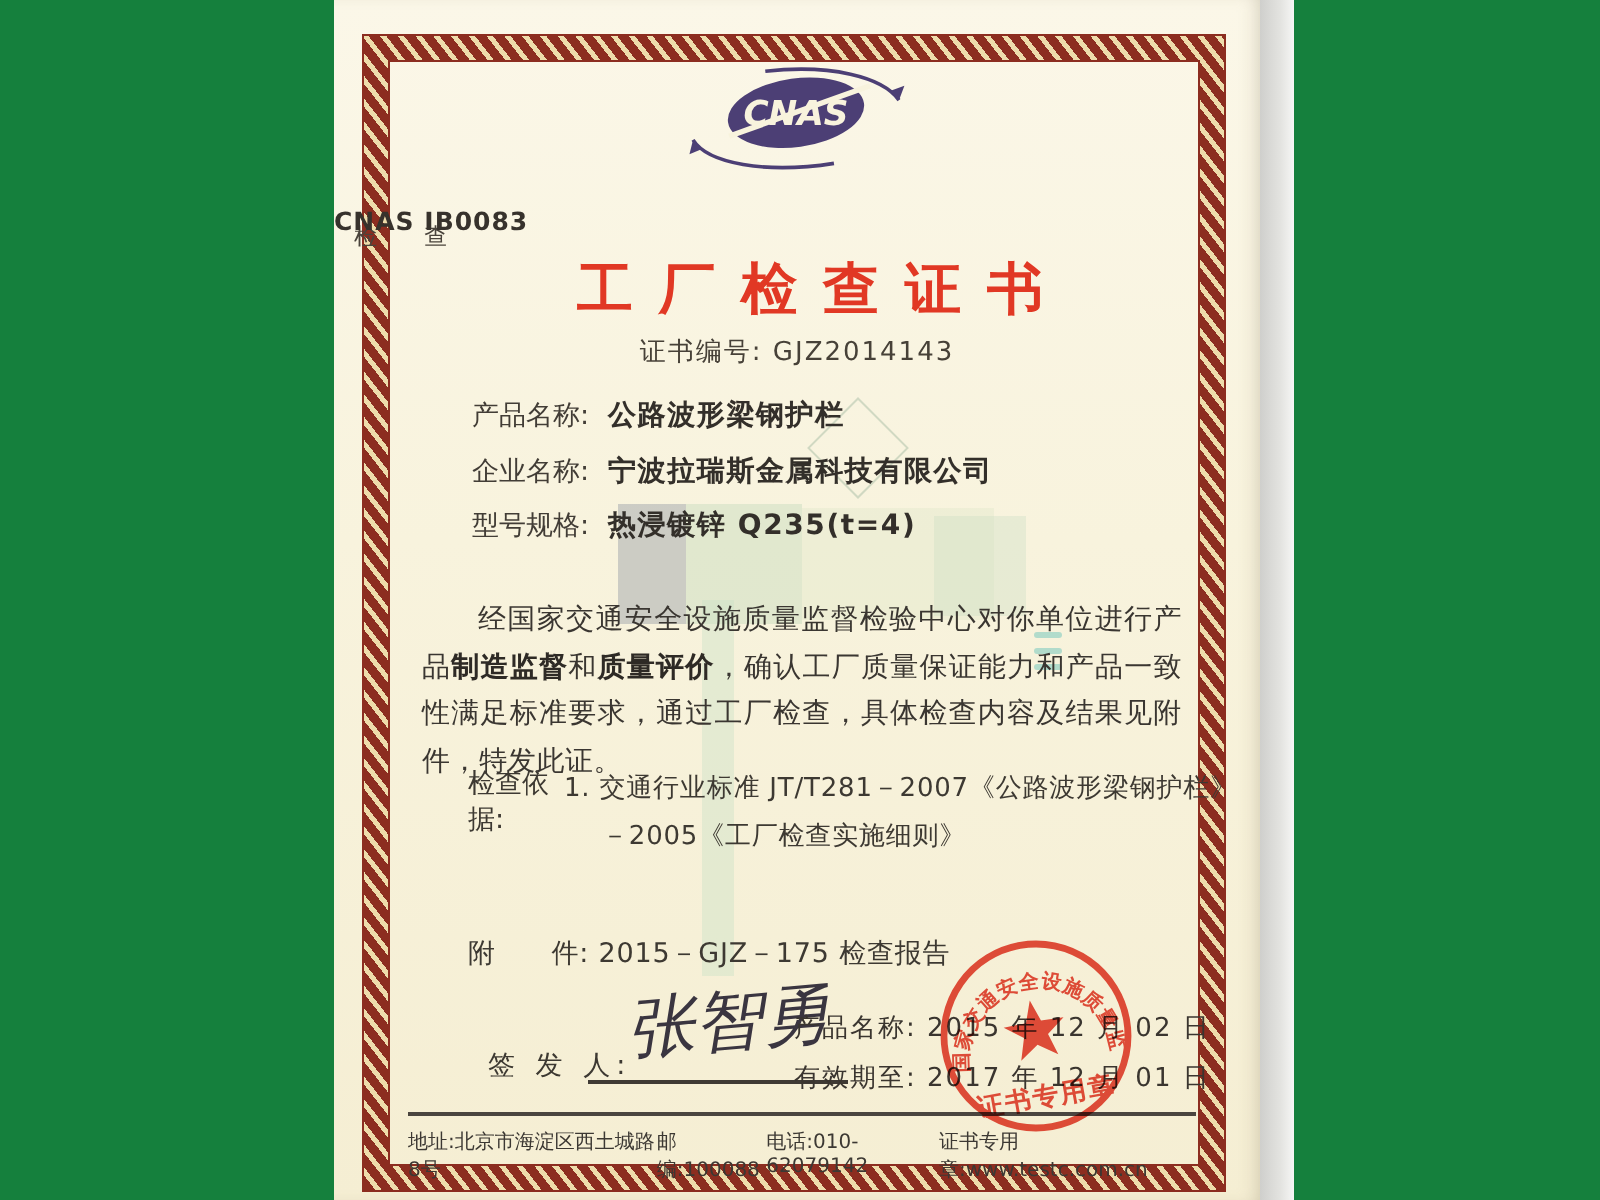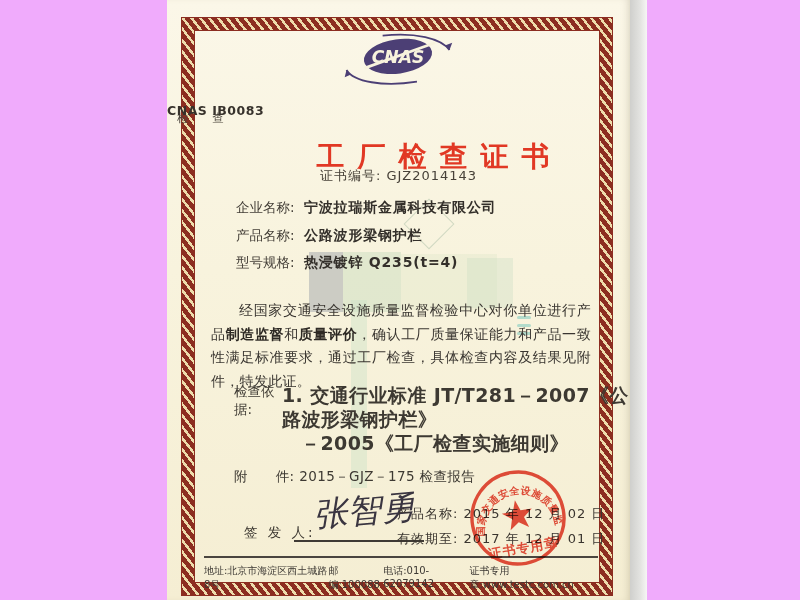--- a/index.html
+++ b/index.html
@@ -1,21 +1,21 @@
 <!DOCTYPE html>
 <html><head>
 <meta charset="utf-8">
 <style>
   html,body{margin:0;padding:0;}
   body{
     width:800px;height:600px;overflow:hidden;background:#ffffff;
     font-family:"DejaVu Sans","Liberation Sans",sans-serif;
     position:relative;
   }
-  .page{position:absolute;inset:0;background:#f0abfc;}
+  .page{position:absolute;inset:0;background:#15803d;}
   .scan-strip{position:absolute;left:630px;top:0;width:17px;height:600px;
     background:linear-gradient(90deg,#cfcfcc,#e3e3e0 60%,#f6f6f5);}
   .paper{position:absolute;left:167px;top:0;width:463px;height:600px;
     background:linear-gradient(180deg,#fbf7e8 0%,#f8f3dd 45%,#f5eed3 100%);
     box-shadow:inset -6px 0 10px -6px rgba(120,110,80,.35);}
   
   .frame{position:absolute;left:15px;top:18px;right:18px;bottom:5px;
     border:12px solid;
     border-image:repeating-linear-gradient(52deg,#8c2d20 0 4.5px,#eedcab 4.5px 7px) 12;}
   .frame::before{content:"";position:absolute;inset:-13px;border:1px solid #8c2d20;}
@@ -28,38 +28,38 @@
   .wm-b3{left:234px;top:254px;width:96px;height:56px;background:rgba(215,228,195,.30);}
   .wm-b4{left:300px;top:258px;width:46px;height:50px;background:rgba(200,222,196,.35);}
   .wm-col{left:184px;top:300px;width:16px;height:188px;background:rgba(205,226,200,.45);}
   .wm-dash{width:14px;height:3px;background:rgba(120,200,190,.55);border-radius:2px;}
   
   .logo-wrap{position:absolute;left:156px;top:32px;width:150px;height:56px;}
   .logo-sub{position:absolute;left:0;top:90px;width:463px;text-align:left;
     font-size:11.5px;letter-spacing:10px;padding-left:10px;color:#4a443c;margin-top:21px;}
   .logo-code{position:absolute;left:0;top:103px;width:519px;text-align:left;
     font-size:12.5px;font-weight:bold;letter-spacing:.5px;color:#37322c;}
-  .title{position:absolute;left:0;top:126px;width:463px;margin:12px;text-align:center;
-    font-size:28px;font-weight:bold;color:#e13824;letter-spacing:13px;padding-left:29px;}
+  .title{position:absolute;left:0;top:126px;width:463px;margin:0;text-align:center;
+    font-size:28px;font-weight:bold;color:#e13824;letter-spacing:13px;padding-left:13px;}
   .cert-no{position:absolute;left:0;top:167px;width:463px;text-align:center;
     font-size:13px;color:#474138;letter-spacing:1px;}
   
   .fields{position:absolute;left:69px;top:199px;}
   .field-row{display:flex;margin-bottom:9.5px;align-items:baseline;}
   .field-label{font-size:13.5px;color:#423d36;width:68px;flex:0 0 auto;}
   .field-value{font-size:14px;font-weight:bold;color:#332f2a;letter-spacing:.8px;}
   
   .body-par{position:absolute;left:44px;top:299px;width:380px;margin:0;
     font-size:14px;line-height:23.5px;color:#3a3631;text-align:justify;
     text-indent:2em;letter-spacing:.3px;}
   .body-par b{color:#2e2a25;}
   
   .basis{position:absolute;left:67px;top:383px;display:flex;}
   .basis-label{font-size:13.5px;color:#3d3932;width:48px;flex:0 0 auto;margin-right:0;}
-  .basis-lines{font-size:19px;color:#3d3932;line-height:24px;letter-spacing:.4px;font-weight:bold;}
+  .basis-lines{font-size:13px;color:#3d3932;line-height:24px;letter-spacing:.4px;}
   .basis-line.cont{padding-left:19px;}
   
   .attach{position:absolute;left:67px;top:468px;font-size:13.5px;color:#3d3932;letter-spacing:.4px;}
   
   .issuer-label{position:absolute;left:77px;top:524px;font-size:13.5px;color:#3d3932;letter-spacing:3px;}
   .signature{position:absolute;left:132px;top:488px;width:130px;text-align:center;
     font-size:34px;font-style:italic;color:#3a3540;transform:rotate(-5deg);
     font-family:"DejaVu Serif","Liberation Serif",serif;}
   .sig-line{position:absolute;left:127px;top:540px;width:130px;height:2px;background:#3f3a34;}
   
@@ -110,26 +110,26 @@
     <div class="logo-code">CNAS IB0083</div>
 
     <h1 class="title">工厂检查证书</h1>
     <div class="cert-no">
       <span>证书编号:</span>
       <span>GJZ2014143</span>
     </div>
 
     <div class="fields">
       <div class="field-row">
+        <span class="field-label">产品名称:</span>
+        <span class="field-value">公路波形梁钢护栏</span>
+      </div>
+      <div class="field-row">
         <span class="field-label">企业名称:</span>
         <span class="field-value">宁波拉瑞斯金属科技有限公司</span>
-      </div>
-      <div class="field-row">
-        <span class="field-label">产品名称:</span>
-        <span class="field-value">公路波形梁钢护栏</span>
       </div>
       <div class="field-row">
         <span class="field-label">型号规格:</span>
         <span class="field-value">热浸镀锌 Q235(t=4)</span>
       </div>
     </div>
 
     <p class="body-par"><span>经国家交通安全设施质量监督检验中心对你单位进行产品</span><b>制造监督</b><span>和</span><b>质量评价</b><span>，确认工厂质量保证能力和产品一致性满足标准要求，通过工厂检查，具体检查内容及结果见附件，特发此证。</span></p>
 
     <div class="basis">

